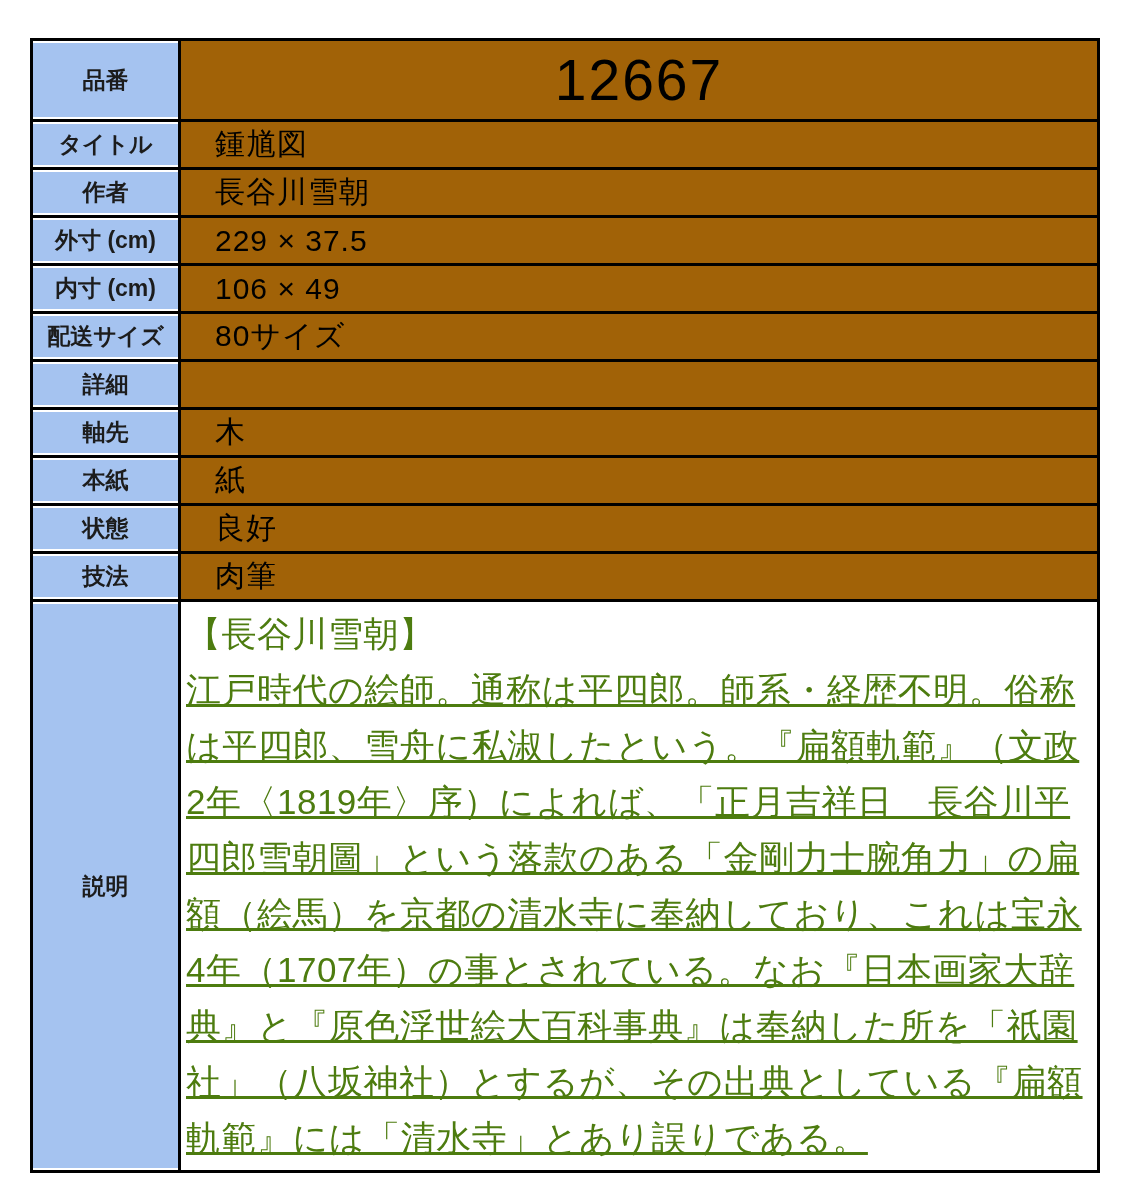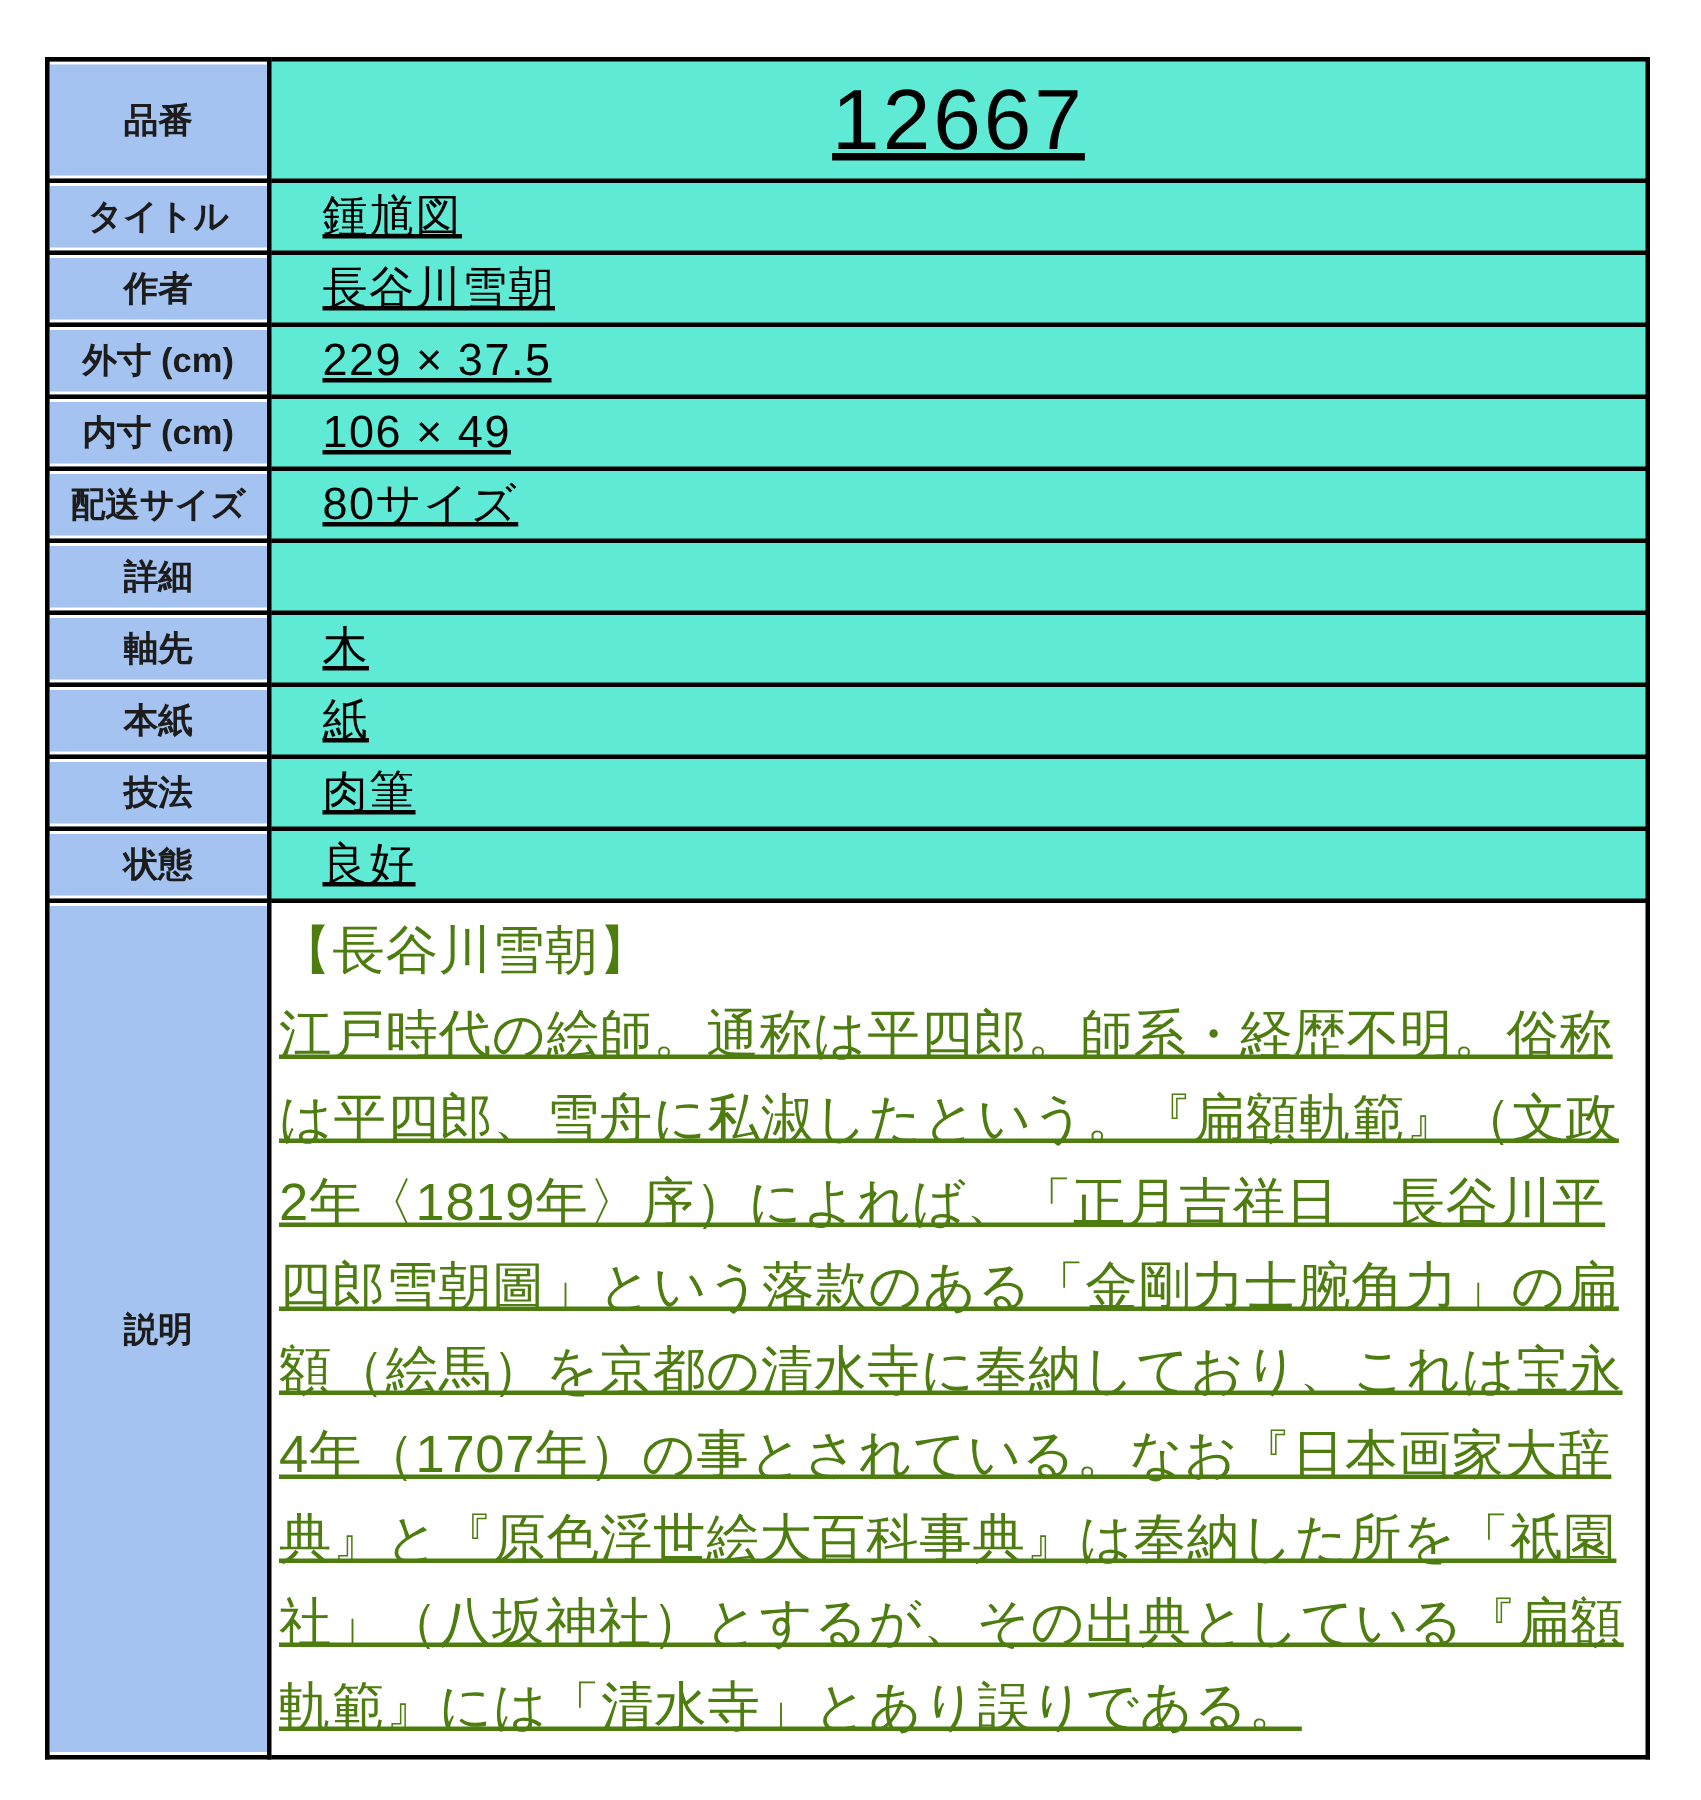--- a/index.html
+++ b/index.html
@@ -30,28 +30,27 @@
     
     box-shadow: inset 0 2px 0 #ffffff, inset 0 -2px 0 #ffffff;
     font-weight: bold;
     font-size: 23px;
     color: #1c1c1c;
     text-align: center;
     vertical-align: middle;
     padding: 0 2px;
   }
   td.value-cell {
-    background: #5eead4;
+    background: #a16207;
     font-size: 30px;
     color: #000000;
     text-align: left;
     vertical-align: middle;
     padding: 0 10px 0 34px;
     letter-spacing: 1px;
-    text-decoration: underline;
   }
   tr.r-first  { height: 81px; }
   tr.r-std    { height: 48px; }
   tr.r-desc   { height: 565px; }
   td.value-cell.big {
     font-size: 57px;
     text-align: center;
     padding: 0;
     letter-spacing: 2px;
   }
@@ -103,26 +102,26 @@
       </tr>
       <tr class="r-std">
         <th class="label-cell">軸先</th>
         <td class="value-cell">木</td>
       </tr>
       <tr class="r-std">
         <th class="label-cell">本紙</th>
         <td class="value-cell">紙</td>
       </tr>
       <tr class="r-std">
+        <th class="label-cell">状態</th>
+        <td class="value-cell">良好</td>
+      </tr>
+      <tr class="r-std">
         <th class="label-cell">技法</th>
         <td class="value-cell">肉筆</td>
-      </tr>
-      <tr class="r-std">
-        <th class="label-cell">状態</th>
-        <td class="value-cell">良好</td>
       </tr>
       <tr class="r-desc">
         <th class="label-cell">説明</th>
         <td class="desc-cell">
           <span class="desc-heading">【長谷川雪朝】</span>
           <span class="desc-body">江戸時代の絵師。通称は平四郎。師系・経歴不明。俗称は平四郎、雪舟に私淑したという。『扁額軌範』（文政2年〈1819年〉序）によれば、「正月吉祥日　長谷川平四郎雪朝圖」という落款のある「金剛力士腕角力」の扁額（絵馬）を京都の清水寺に奉納しており、これは宝永4年（1707年）の事とされている。なお『日本画家大辞典』と『原色浮世絵大百科事典』は奉納した所を「祇園社」（八坂神社）とするが、その出典としている『扁額軌範』には「清水寺」とあり誤りである。</span>
         </td>
       </tr>
     </tbody>
   </table>

